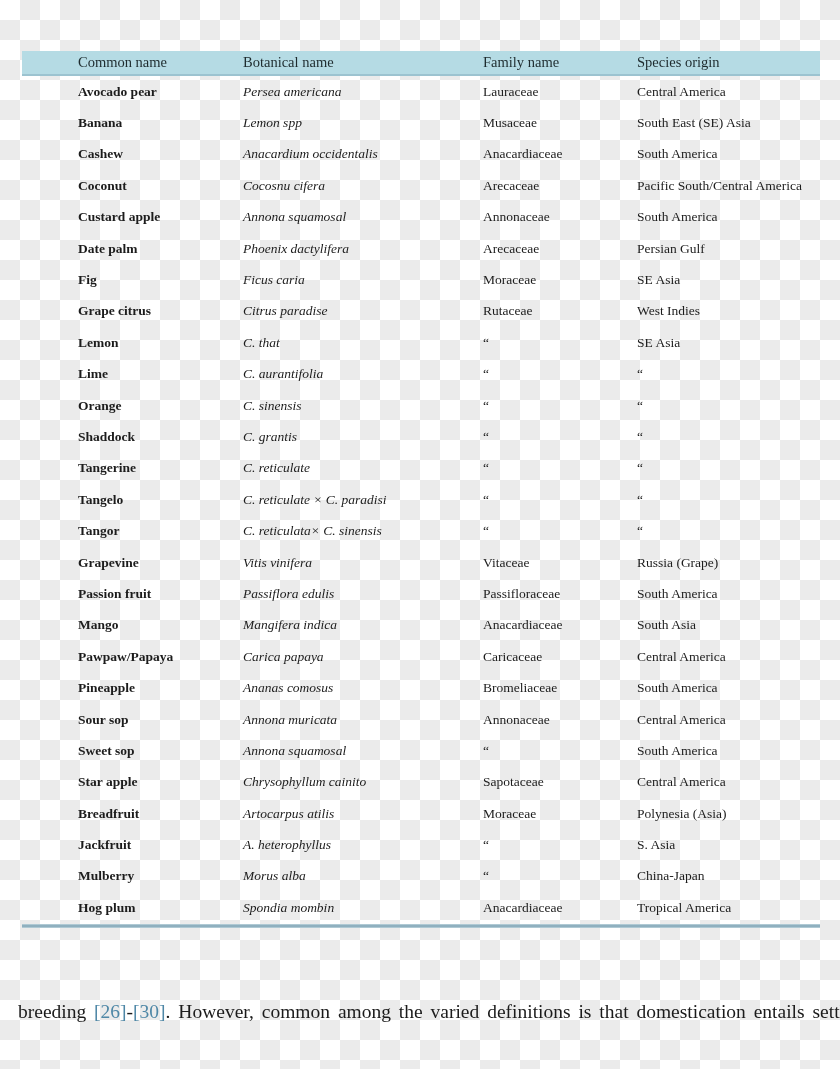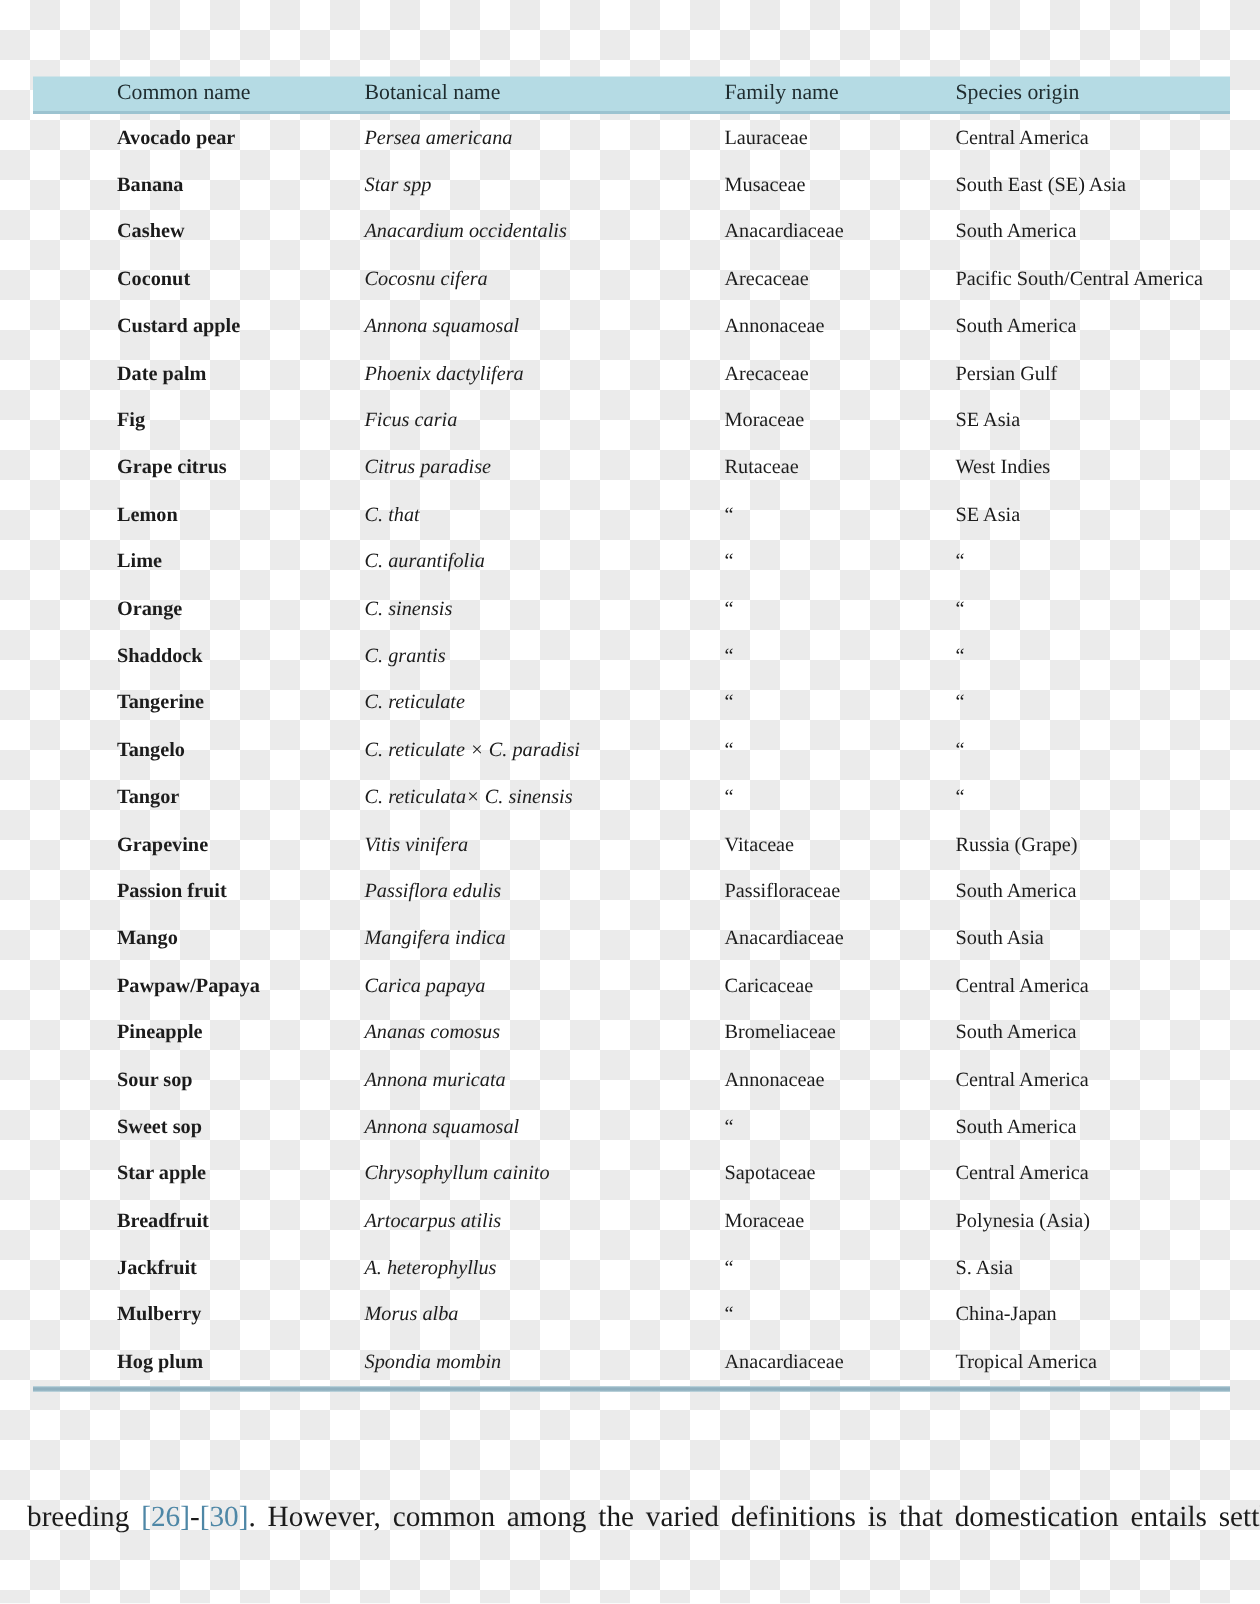--- a/index.html
+++ b/index.html
@@ -87,21 +87,21 @@
 
     <div class="rows" id="rows">
         <div class="trow">
           <span class="tcell common c1">Avocado pear</span>
           <span class="tcell botanical c2">Persea americana</span>
           <span class="tcell c3">Lauraceae</span>
           <span class="tcell c4">Central America</span>
         </div>
         <div class="trow">
           <span class="tcell common c1">Banana</span>
-          <span class="tcell botanical c2">Star spp</span>
+          <span class="tcell botanical c2">Lemon spp</span>
           <span class="tcell c3">Musaceae</span>
           <span class="tcell c4">South East (SE) Asia</span>
         </div>
         <div class="trow">
           <span class="tcell common c1">Cashew</span>
           <span class="tcell botanical c2">Anacardium occidentalis</span>
           <span class="tcell c3">Anacardiaceae</span>
           <span class="tcell c4">South America</span>
         </div>
         <div class="trow">

